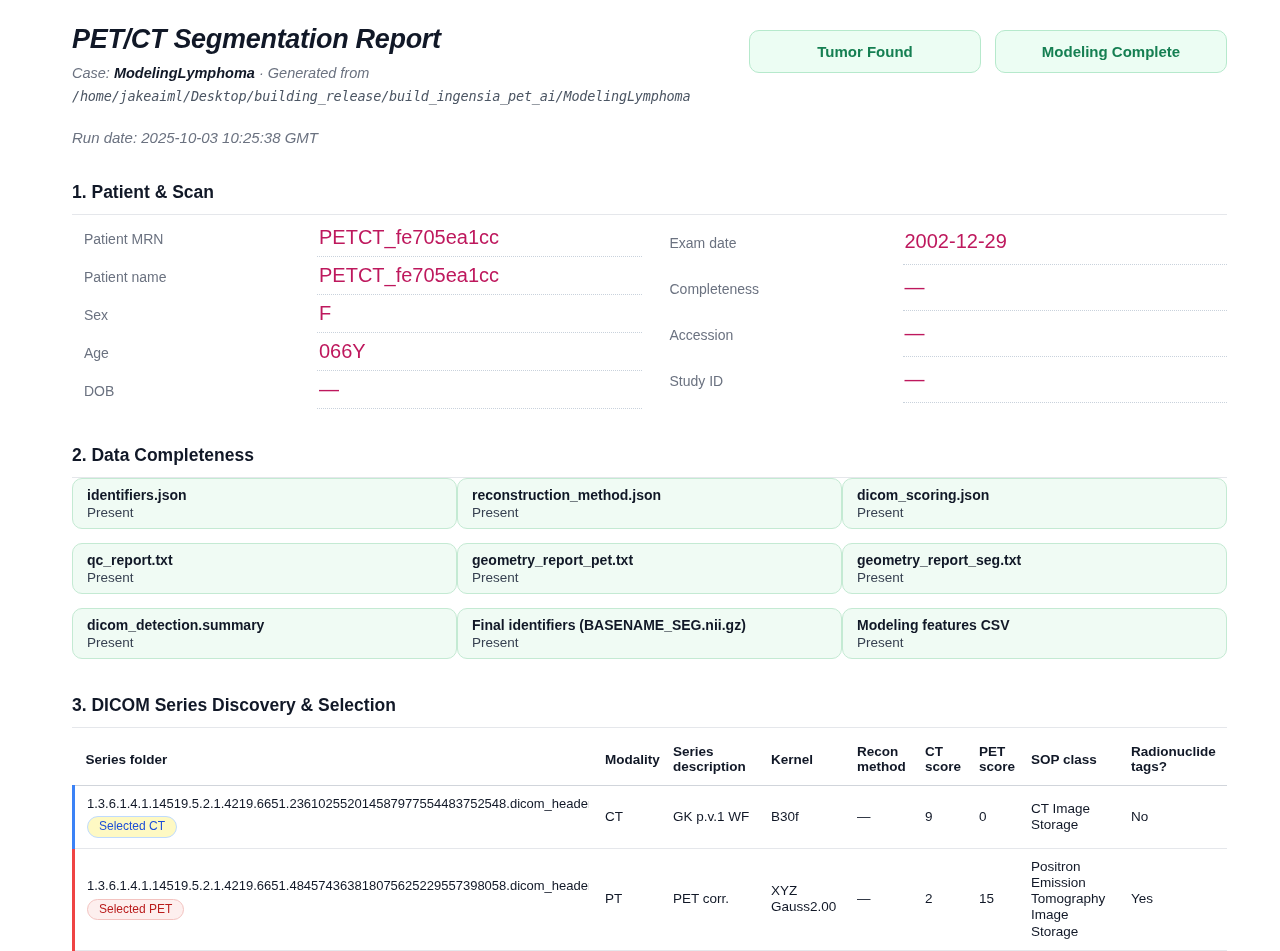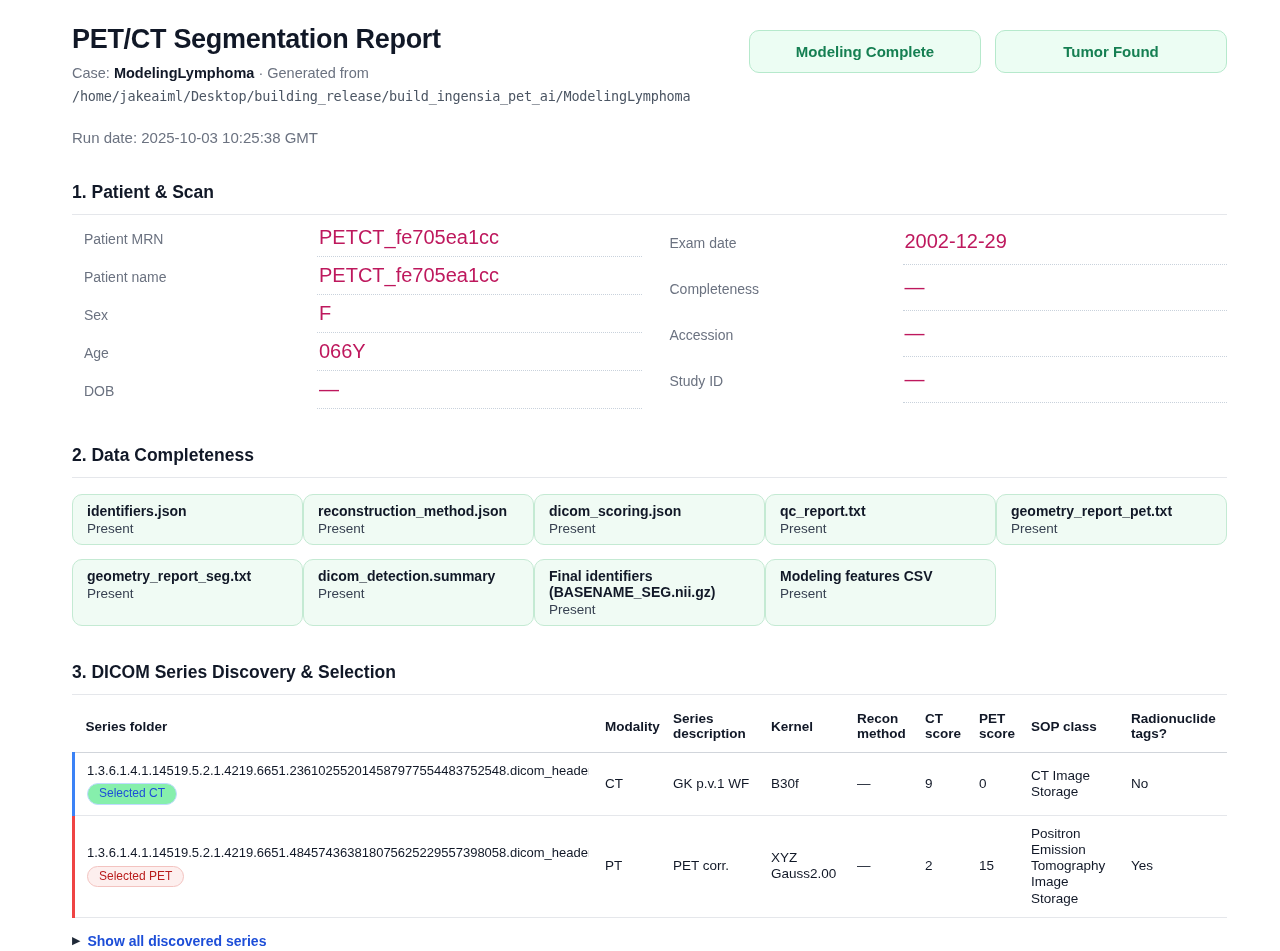--- a/index.html
+++ b/index.html
@@ -6,21 +6,21 @@
   html, body { background: #ffffff; }
   body {
     width: 1280px; height: 951px; overflow: hidden;
     font-family: "Liberation Sans", sans-serif;
     color: #111827;
   }
   .page { width: 1155px; margin-left: 72px; padding-top: 24px; }
 
   
   .report-header { display: flex; justify-content: space-between; align-items: flex-start; }
-  .header-left { max-width: 700px; }
+  .header-left { max-width: 700px; font-style: italic; }
   .page-title { font-size: 27px; font-weight: bold; letter-spacing: -0.3px; color: #111827; }
   .case-line { margin-top: 9px; font-size: 14.5px; color: #6b7280; line-height: 1.35; }
   .case-name { color: #111827; font-weight: bold; }
   .generated-path {
     margin-top: 3px; font-family: "DejaVu Sans Mono", "Liberation Mono", monospace;
     font-size: 13.5px; color: #4b5563; letter-spacing: -0.2px;
   }
   .run-date { margin-top: 24px; font-size: 15px; color: #6b7280; }
   .badge-row { display: flex; gap: 14px; margin-top: 6px; }
   .status-badge {
@@ -42,21 +42,21 @@
     font-size: 14px; color: #6b7280;
   }
   .patient-col-right .field-label { padding-top: 11px; padding-bottom: 11px; }
   .field-value {
     flex: 1; padding: 7px 0 7px 2px; font-size: 20px; color: #be185d;
     border-bottom: 1px dotted #c9d2dc;
   }
   .patient-col-right .field-value { padding-top: 11px; padding-bottom: 11px; }
 
   
-  .cards-grid { display: grid; grid-template-columns: repeat(5, 1fr); gap: 14px 0; margin-top: 16px; }
+  .cards-grid { display: grid; grid-template-columns: repeat(3, 1fr); gap: 14px 0; }
   .check-card {
     background: #f0fbf4; border: 1px solid #c4ead3; border-radius: 10px;
     padding: 8px 14px; min-height: 45px;
   }
   .card-name { font-size: 14px; font-weight: bold; color: #111827; }
   .card-status { font-size: 13.5px; color: #374151; margin-top: 2px; }
 
   
   table.series-table { width: 100%; border-collapse: collapse; table-layout: fixed; margin-top: 6px; }
   .series-table th {
@@ -69,21 +69,21 @@
   }
   .series-table th:first-child, .series-table td:first-child { padding-left: 12px; }
   td.folder-cell { border-left: 3px solid transparent; }
   tr.row-ct td.folder-cell { border-left-color: #3b82f6; }
   tr.row-pet td.folder-cell { border-left-color: #ef4444; }
   .uid { display: block; font-size: 13px; color: #111827; white-space: nowrap; overflow: hidden; }
   .sel-badge {
     display: inline-block; margin-top: 5px; padding: 2px 11px 3px;
     border-radius: 999px; font-size: 12px; font-weight: normal;
   }
-  .sel-ct  { background: #86efac; color: #1d4ed8; border: 1px solid #bfdbfe; }
+  .sel-ct  { background: #fef9c3; color: #1d4ed8; border: 1px solid #bfdbfe; }
   .sel-pet { background: #fdefee; color: #b91c1c; border: 1px solid #f3c3c0; }
 
   .series-toggle {
     margin-top: 15px; font-size: 14px; font-weight: bold; color: #1d4ed8; cursor: pointer;
     display: flex; align-items: center; gap: 7px;
   }
   .triangle-icon { color: #1f2937; font-size: 11px; font-weight: normal; }
 </style>
 </head>
 <body>
@@ -95,22 +95,22 @@
       <h1 class="page-title">PET/CT Segmentation Report</h1>
       <div class="case-line">
         <span>Case:</span>
         <span class="case-name">ModelingLymphoma</span>
         <span>· Generated from</span>
         <div class="generated-path">/home/jakeaiml/Desktop/building_release/build_ingensia_pet_ai/ModelingLymphoma</div>
       </div>
       <div class="run-date">Run date: 2025-10-03 10:25:38 GMT</div>
     </div>
     <div class="badge-row">
+      <div class="status-badge">Tumor Found</div>
       <div class="status-badge">Modeling Complete</div>
-      <div class="status-badge">Tumor Found</div>
     </div>
   </div>
 
   <div class="section">
     <h2 class="section-heading">1. Patient &amp; Scan</h2>
     <hr class="section-rule">
     <div class="patient-grid">
       <div class="patient-col-left">
         <div class="field-row">
           <div class="field-label">Patient MRN</div>

